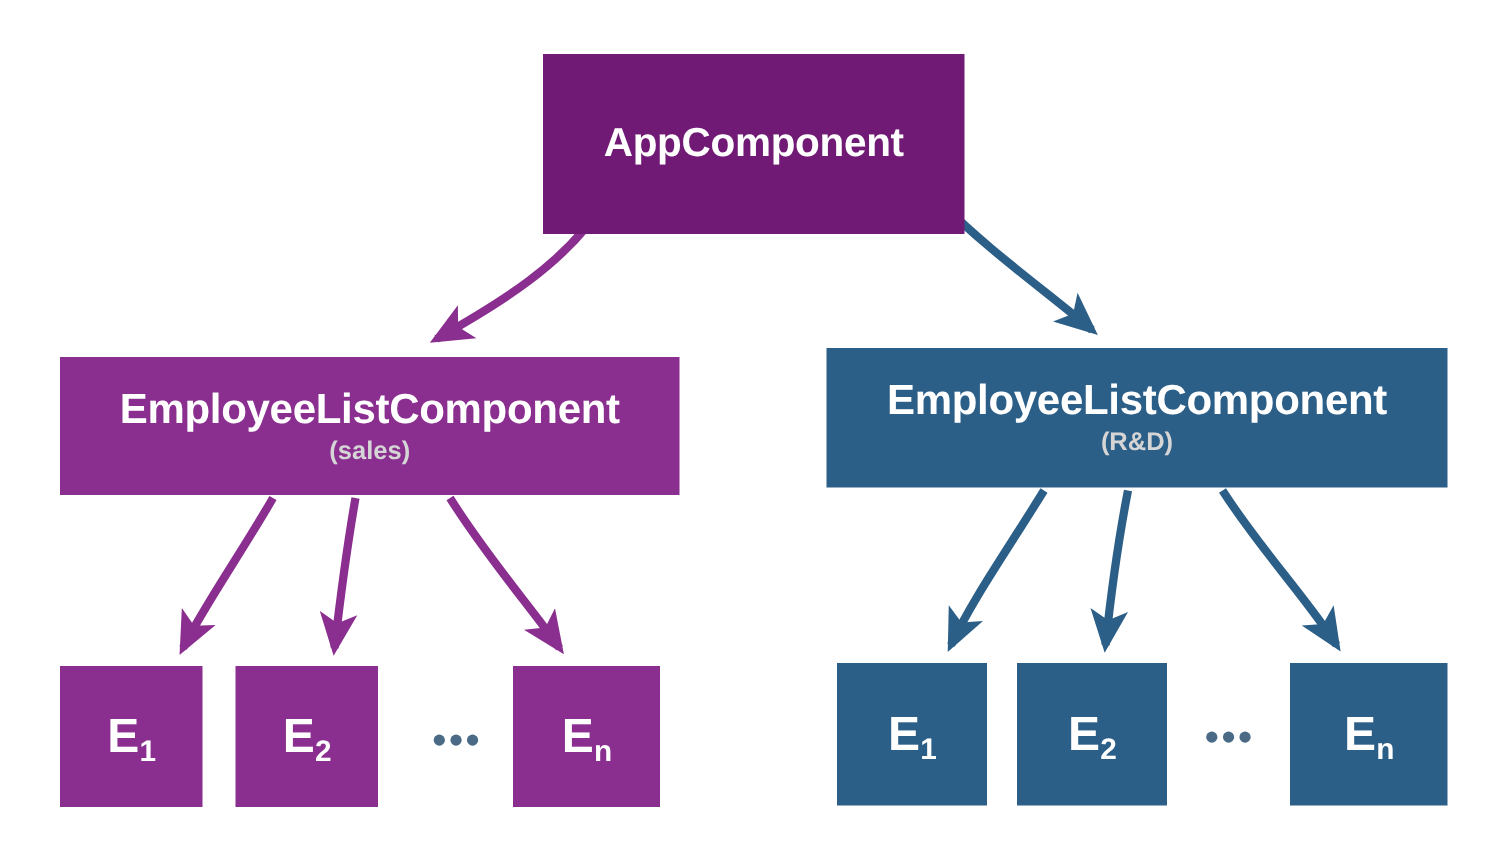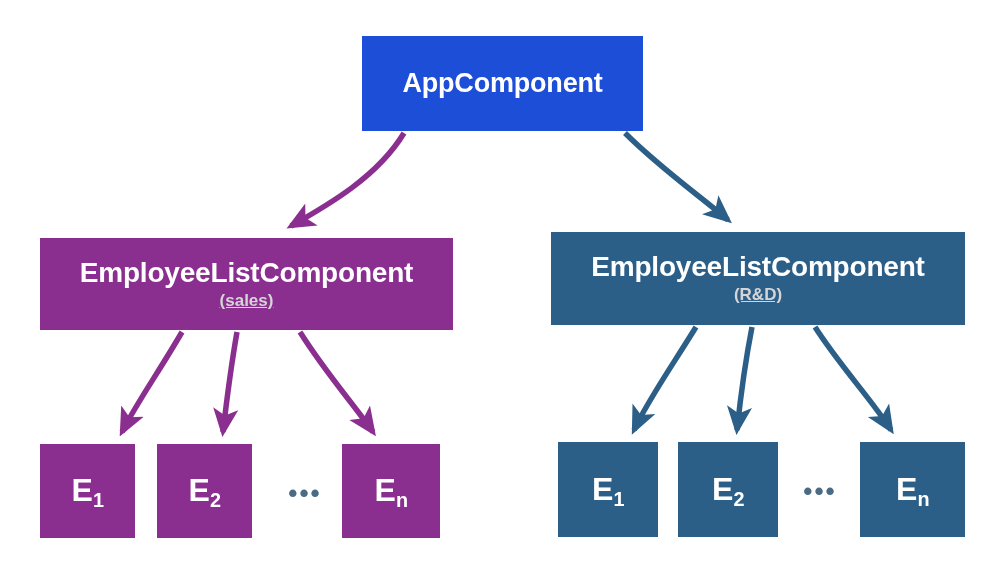--- a/index.html
+++ b/index.html
@@ -44,21 +44,21 @@
     white-space: nowrap;
   }
   .node .subtitle {
     font-weight: bold;
     line-height: 1.15;
     color: #d5d5d5;
     white-space: nowrap;
   }
   .node-root .title { font-size: 27px; }
   .node-branch .title { font-size: 28px; }
-  .node-branch .subtitle { font-size: 17px; margin-top: 2px; text-decoration: underline; }
+  .node-branch .subtitle { font-size: 17px; margin-top: 2px; }
 
   .leaf .title {
     font-size: 32px;
     font-weight: bold;
     display: inline-block;
     text-align: center;
   }
   .leaf .title sub {
     font-size: 0.62em;
     font-weight: bold;
@@ -98,21 +98,21 @@
 
     <path d="M 182 332 C 160 370 136 404 122 432" fill="none" stroke="#8A2E8F" stroke-width="5.5" marker-end="url(#arrow-purple)"></path>
     <path d="M 237 332 C 230 372 226 406 223 432" fill="none" stroke="#8A2E8F" stroke-width="5.5" marker-end="url(#arrow-purple)"></path>
     <path d="M 300 332 C 325 372 355 406 373 432" fill="none" stroke="#8A2E8F" stroke-width="5.5" marker-end="url(#arrow-purple)"></path>
 
     <path d="M 696 327 C 672 366 648 400 634 430" fill="none" stroke="#2C5F88" stroke-width="5.5" marker-end="url(#arrow-blue)"></path>
     <path d="M 752 327 C 744 368 740 402 737 430" fill="none" stroke="#2C5F88" stroke-width="5.5" marker-end="url(#arrow-blue)"></path>
     <path d="M 815 327 C 840 366 872 400 891 430" fill="none" stroke="#2C5F88" stroke-width="5.5" marker-end="url(#arrow-blue)"></path>
   </svg>
 
-  <div class="node node-root" style="left:362px; top:36px; width:281px; height:95px; background:#1d4ed8;">
+  <div class="node node-root" style="left:362px; top:36px; width:281px; height:120px; background:#701a75;">
     <div class="title">AppComponent</div>
   </div>
 
   <div class="node node-branch" style="left:40px; top:238px; width:413px; height:92px; background:#8A2E8F;">
     <div class="title">EmployeeListComponent</div>
     <div class="subtitle">(sales)</div>
   </div>
 
   <div class="node node-branch" style="left:551px; top:232px; width:414px; height:93px; background:#2C5F88;">
     <div class="title">EmployeeListComponent</div>

